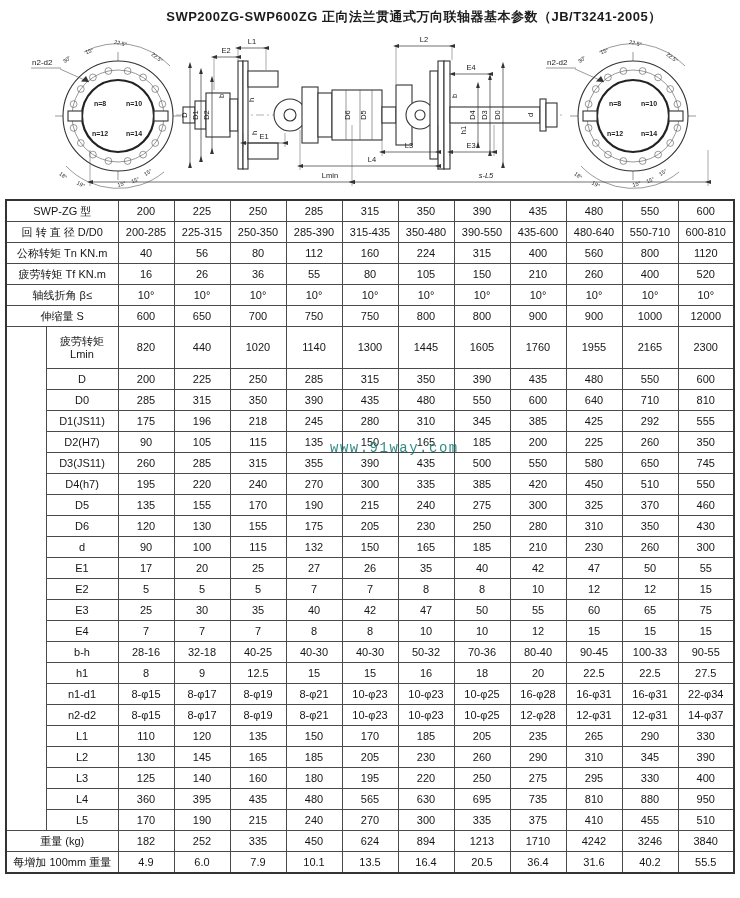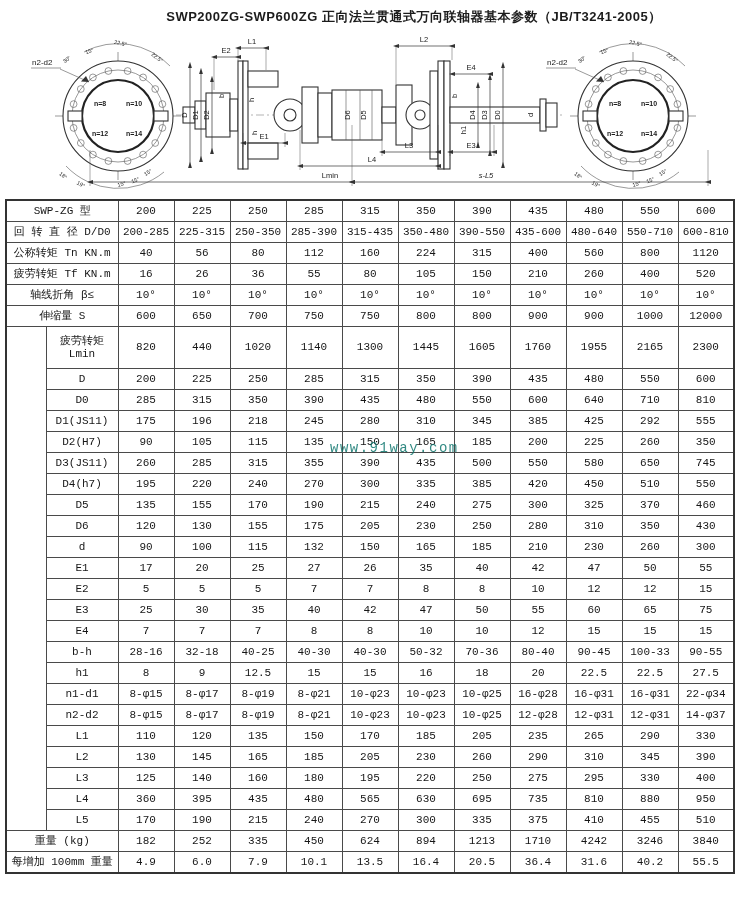--- a/index.html
+++ b/index.html
@@ -22,21 +22,20 @@
   .cl{stroke:#666;stroke-width:.5;stroke-dasharray:8 3 2 3;fill:none;}
   .lbl{font-size:8px;}
   .dlbl{font-size:7.5px;text-anchor:middle;}
   .vlbl{font-size:7.5px;text-anchor:middle;}
   .qlbl{font-size:7px;font-weight:bold;text-anchor:middle;}
   .albl{font-size:5.5px;text-anchor:middle;}
   .spec-table{
     position:absolute;top:199px;left:5px;width:730px;
     border-collapse:collapse;table-layout:fixed;
     border:2px solid #333;
-    font-family:Liberation Mono, monospace;
   }
   .spec-table td{
     border:1px solid #4a4a4a;text-align:center;vertical-align:middle;
     font-size:11px;height:20px;padding:0 1px;line-height:1.15;
     white-space:nowrap;overflow:hidden;color:#161616;
   }
   .spec-table td.label{white-space:pre-line;}
   .spec-table td.unit-cell{white-space:pre-line;font-size:11px;padding-left:44px;}
   .spec-table tr.tall td{height:41px;}
   .watermark{

